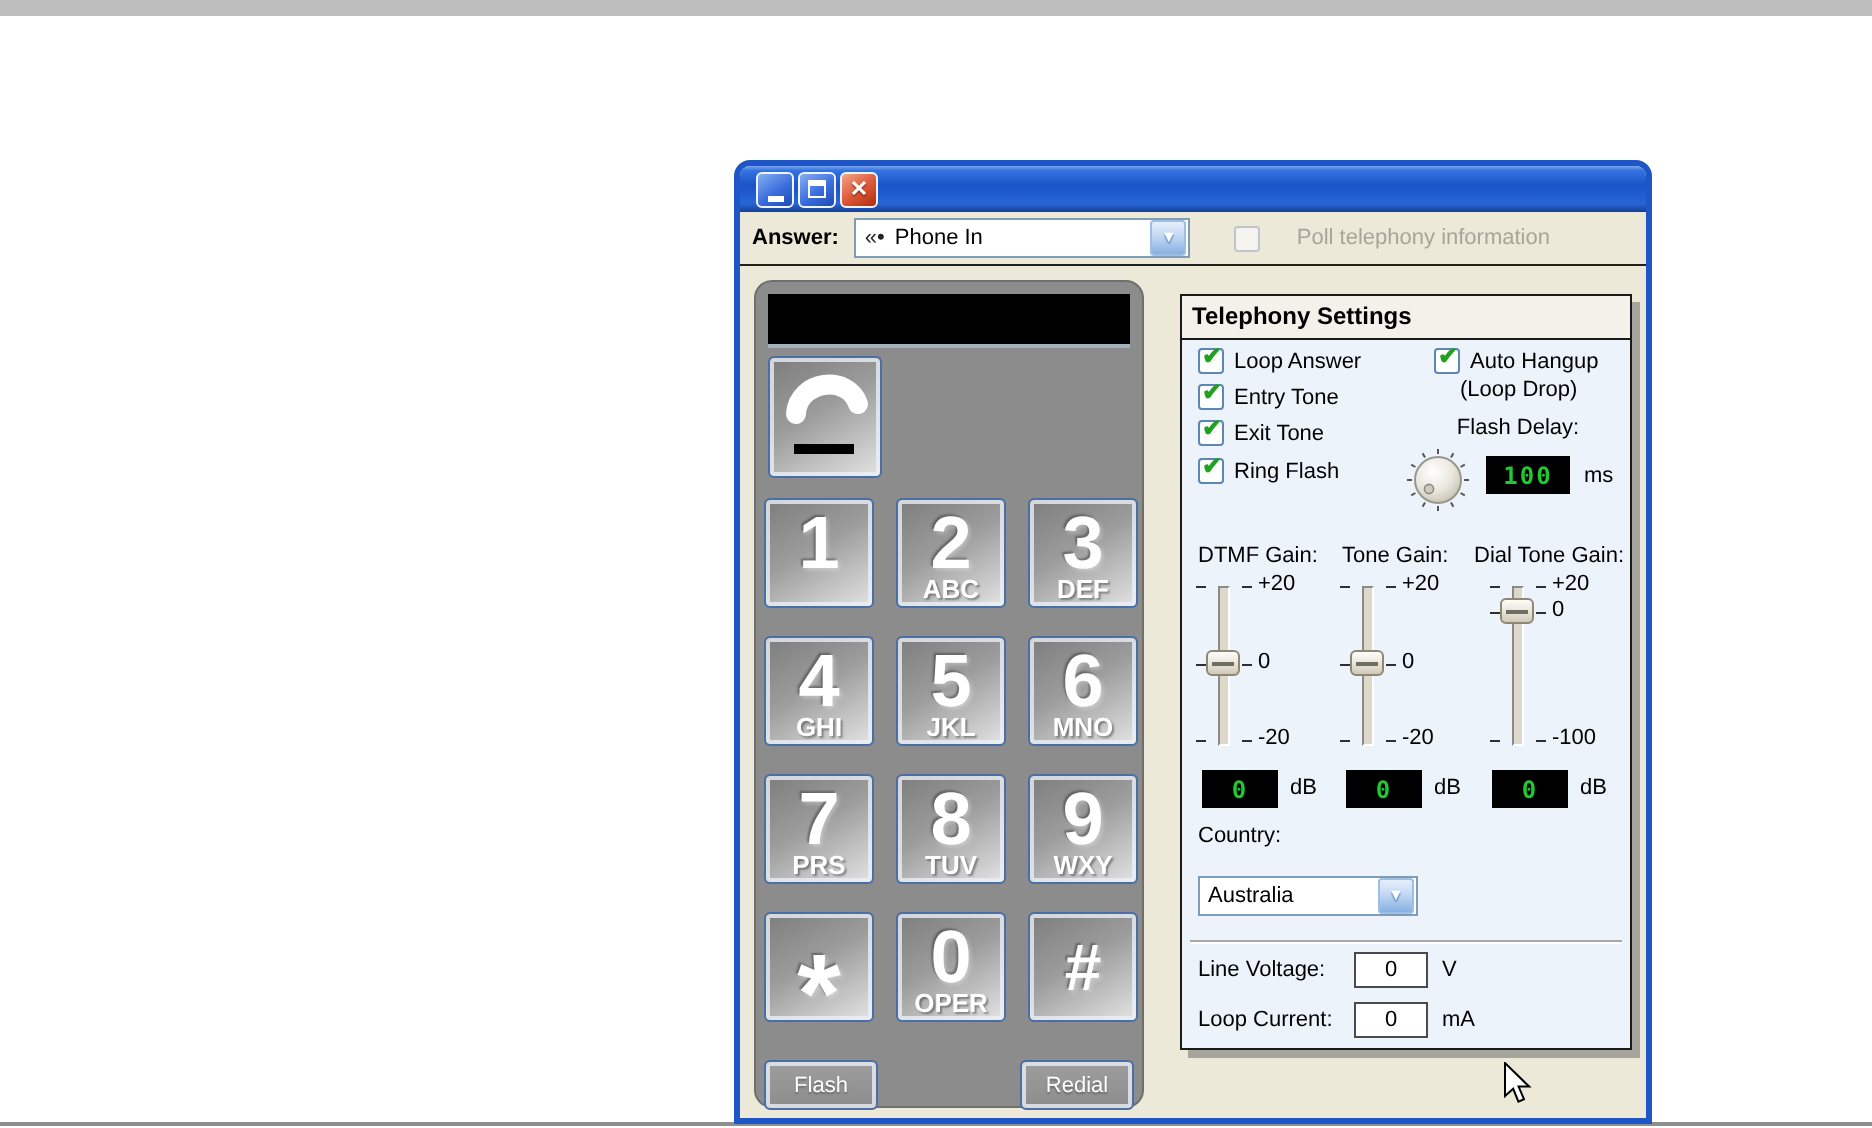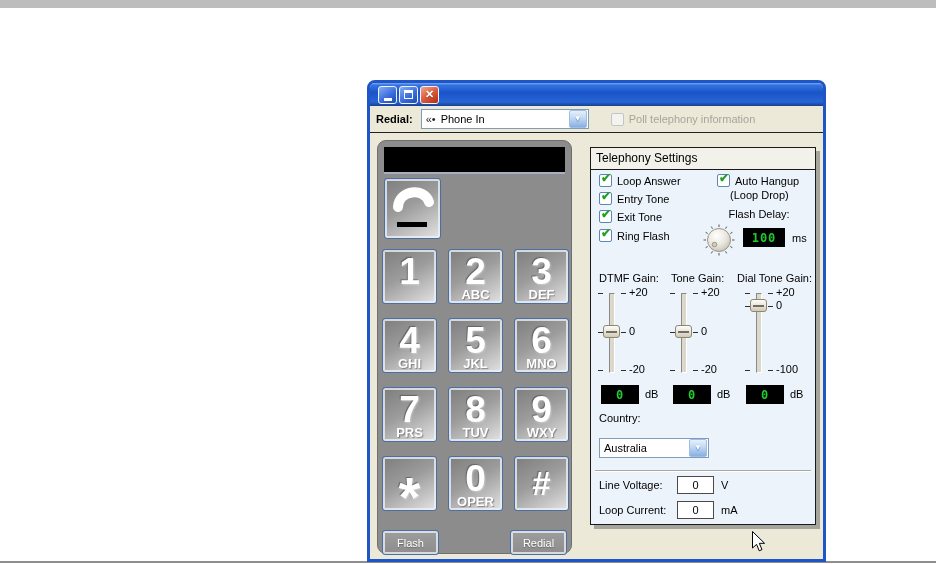--- a/index.html
+++ b/index.html
@@ -46,21 +46,21 @@
   }
   .combo-channel{width:168px;}
   .combo-icon{font-size:11px;margin:0 5px 0 4px;color:#222;}
   .combo-text{font-size:11px;flex:1;color:#000;}
   .combo-btn{
     width:16px;height:16px;margin-right:1px;border-radius:2px;flex:none;
     border:1px solid #9ebee4;display:flex;align-items:center;justify-content:center;
     background:linear-gradient(180deg,#e6f0fb 0%,#c2d8f2 45%,#86b0e4 100%);
   }
   .dd-arrow{font-size:8px;color:#fff;text-shadow:0 1px 1px #4a78b4;line-height:1;}
-  .poll{display:flex;align-items:center;margin-left:22px;}
+  .poll{display:flex;align-items:center;margin-left:22px;gap:13px;}
   .poll-box{width:13px;height:13px;box-sizing:border-box;border:1px solid #bcc6cc;background:#f4f3ee;border-radius:2px;}
   .poll-label{font-size:11px;color:#a8a49a;margin-left:5px;}
 
   .client{position:relative;height:426px;background:#ece9d8;}
 
   
   .phone-panel{
     position:absolute;left:7px;top:7px;width:195px;height:414px;box-sizing:border-box;
     background:#8c8c8c;border:1px solid #6f6f6f;border-radius:9px;
   }
@@ -103,21 +103,21 @@
   .redial-btn{right:4px;}
 
   
   .tel-panel{
     position:absolute;left:220px;top:14px;width:226px;height:378px;box-sizing:border-box;
     background:#edf3fb;border:1px solid #1a1a1a;
     box-shadow:4px 4px 0 rgba(118,118,118,.6);
   }
   .tel-header{
     height:21px;line-height:21px;background:#f2f1ea;border-bottom:1px solid #1a1a1a;
-    font-size:12px;font-weight:normal;padding-left:5px;
+    font-size:12px;font-weight:bold;padding-left:5px;
   }
   .abs{position:absolute;}
   .lbl{font-size:11px;color:#000;}
   .cb{position:absolute;display:flex;align-items:center;}
   .cb-box{width:13px;height:13px;box-sizing:border-box;background:#fff;border:1px solid #5c87b5;border-radius:2px;position:relative;flex:none;}
   .cb-check{position:absolute;left:1px;top:-3px;color:#21a121;font-size:12px;font-weight:bold;line-height:1.1;}
   .cb-label{font-size:11px;margin-left:5px;white-space:nowrap;}
   .lcd{
     background:#000;color:#20c930;font-family:"DejaVu Sans Mono",monospace;
     font-size:12px;font-weight:bold;letter-spacing:1px;
@@ -157,21 +157,21 @@
     </div>
     <div class="tb-btn tb-blue">
       <span class="max-glyph"></span>
     </div>
     <div class="tb-btn tb-close">
       <span>✕</span>
     </div>
   </div>
 
   <div class="channel-row">
-    <span class="channel-label">Redial:</span>
+    <span class="channel-label">Answer:</span>
     <div class="combo combo-channel">
       <span class="combo-icon">«•</span>
       <span class="combo-text">Phone In</span>
       <span class="combo-btn">
         <span class="dd-arrow">▼</span>
       </span>
     </div>
     <div class="poll">
       <span class="poll-box"></span>
       <span class="poll-label">Poll telephony information</span>

